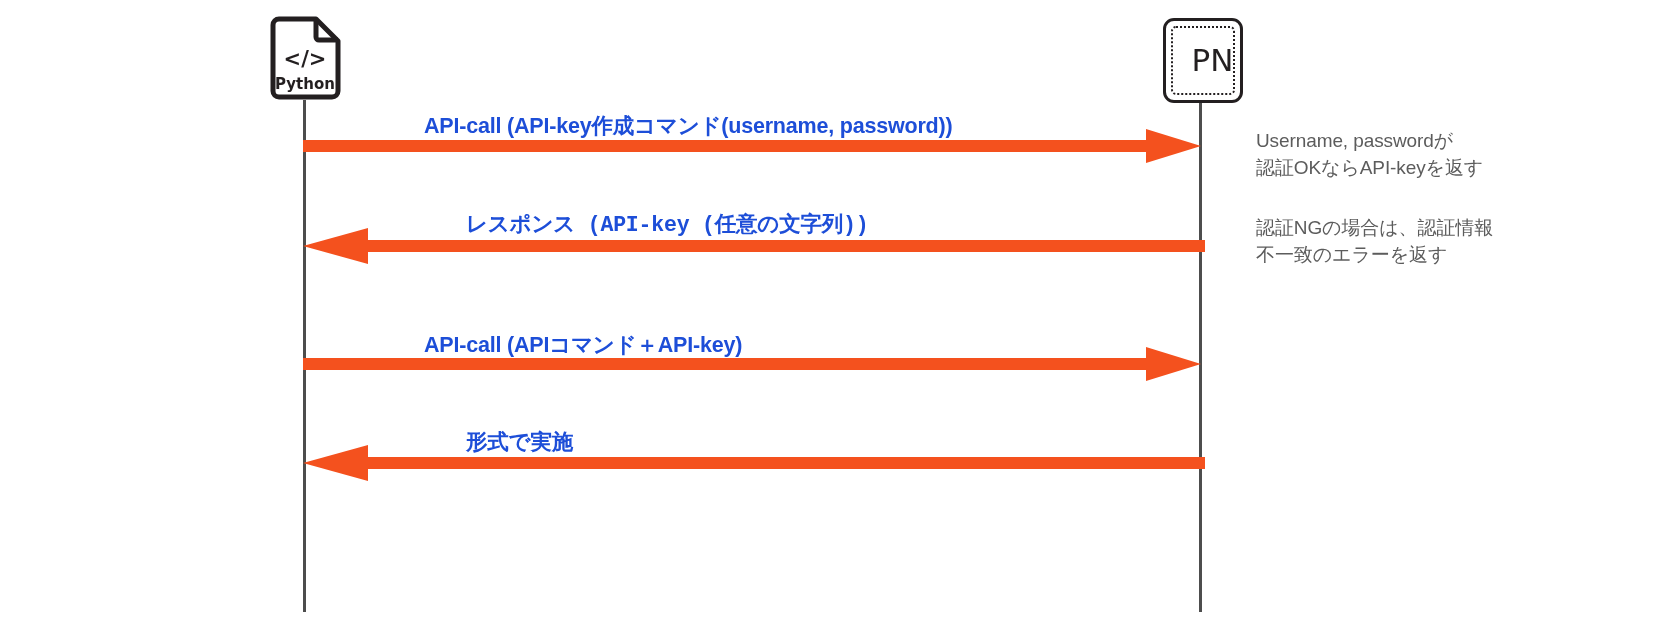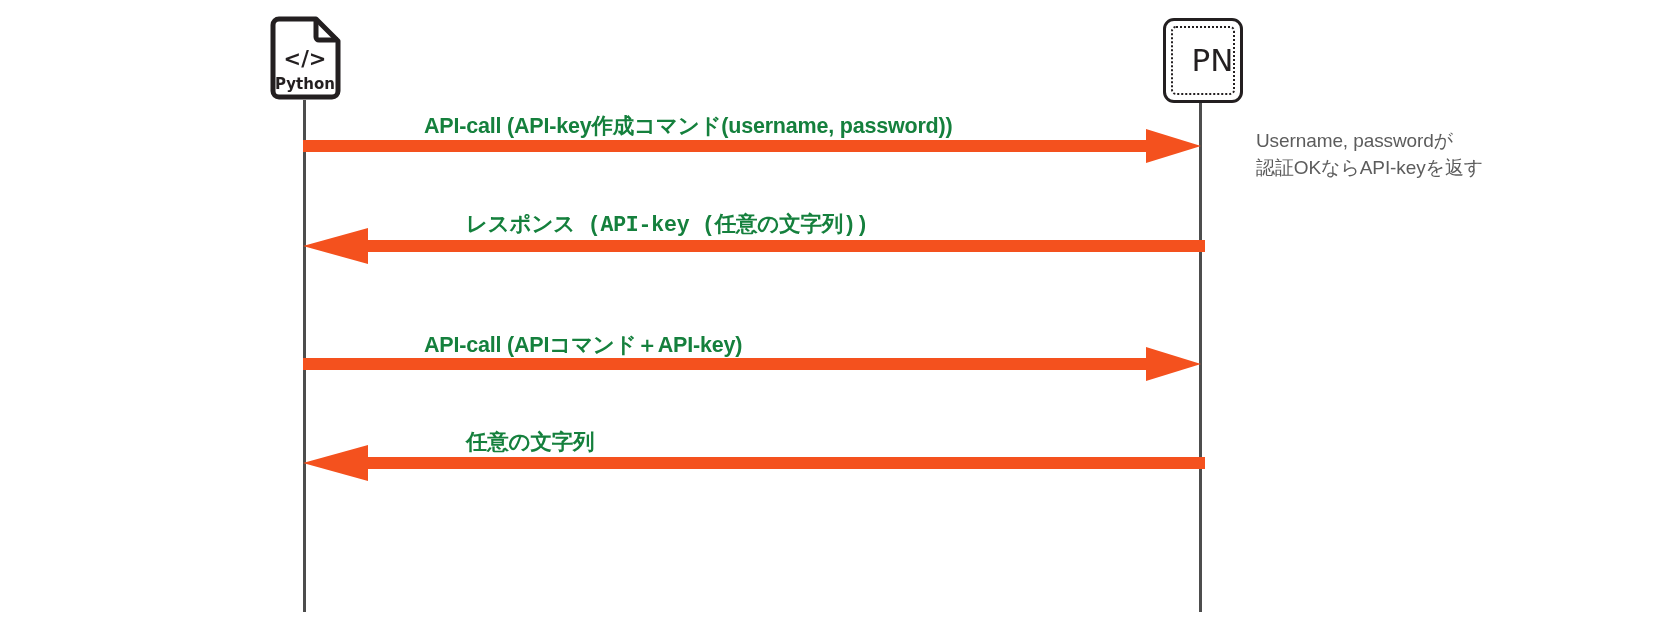--- a/index.html
+++ b/index.html
@@ -80,21 +80,21 @@
     position: absolute;
     height: 40px;
   }
   .arrow svg { display: block; }
 
   
   .arrow-label {
     position: absolute;
     font-size: 21.5px;
     font-weight: bold;
-    color: #15803d;
+    color: #1d4ed8;
     white-space: nowrap;
     letter-spacing: -0.2px;
   }
 
   
   .note {
     position: absolute;
     font-size: 19px;
     color: #5c5c5c;
     line-height: 1.42;
@@ -146,24 +146,26 @@
   </div>
 
   <div class="arrow-label" style="left:424px; top:330px;">API-call (APIコマンド＋API-key)</div>
   <div class="arrow" style="left:303px; top:344px; width:905px;">
     <svg width="905" height="40" viewBox="0 0 905 40" xmlns="http://www.w3.org/2000/svg">
       <rect x="0" y="14" width="855" height="12" fill="#F4511E"></rect>
       <polygon points="843,3 898,20 843,37" fill="#F4511E"></polygon>
     </svg>
   </div>
 
-  <div class="arrow-label" style="left:466px; top:427px;">任意の文字列</div>
+  <div class="arrow-label" style="left:466px; top:427px;">形式で実施</div>
   <div class="arrow" style="left:296px; top:443px; width:910px;">
     <svg width="910" height="40" viewBox="0 0 910 40" xmlns="http://www.w3.org/2000/svg">
       <rect x="62" y="14" width="847" height="12" fill="#F4511E"></rect>
       <polygon points="7,20 72,2 72,38" fill="#F4511E"></polygon>
     </svg>
   </div>
 
   <div class="note note-right-1">Username, passwordが
 認証OKならAPI-keyを返す</div>
+  <div class="note note-right-2">認証NGの場合は、認証情報
+不一致のエラーを返す</div>
 
 </div>
 
 </body></html>

